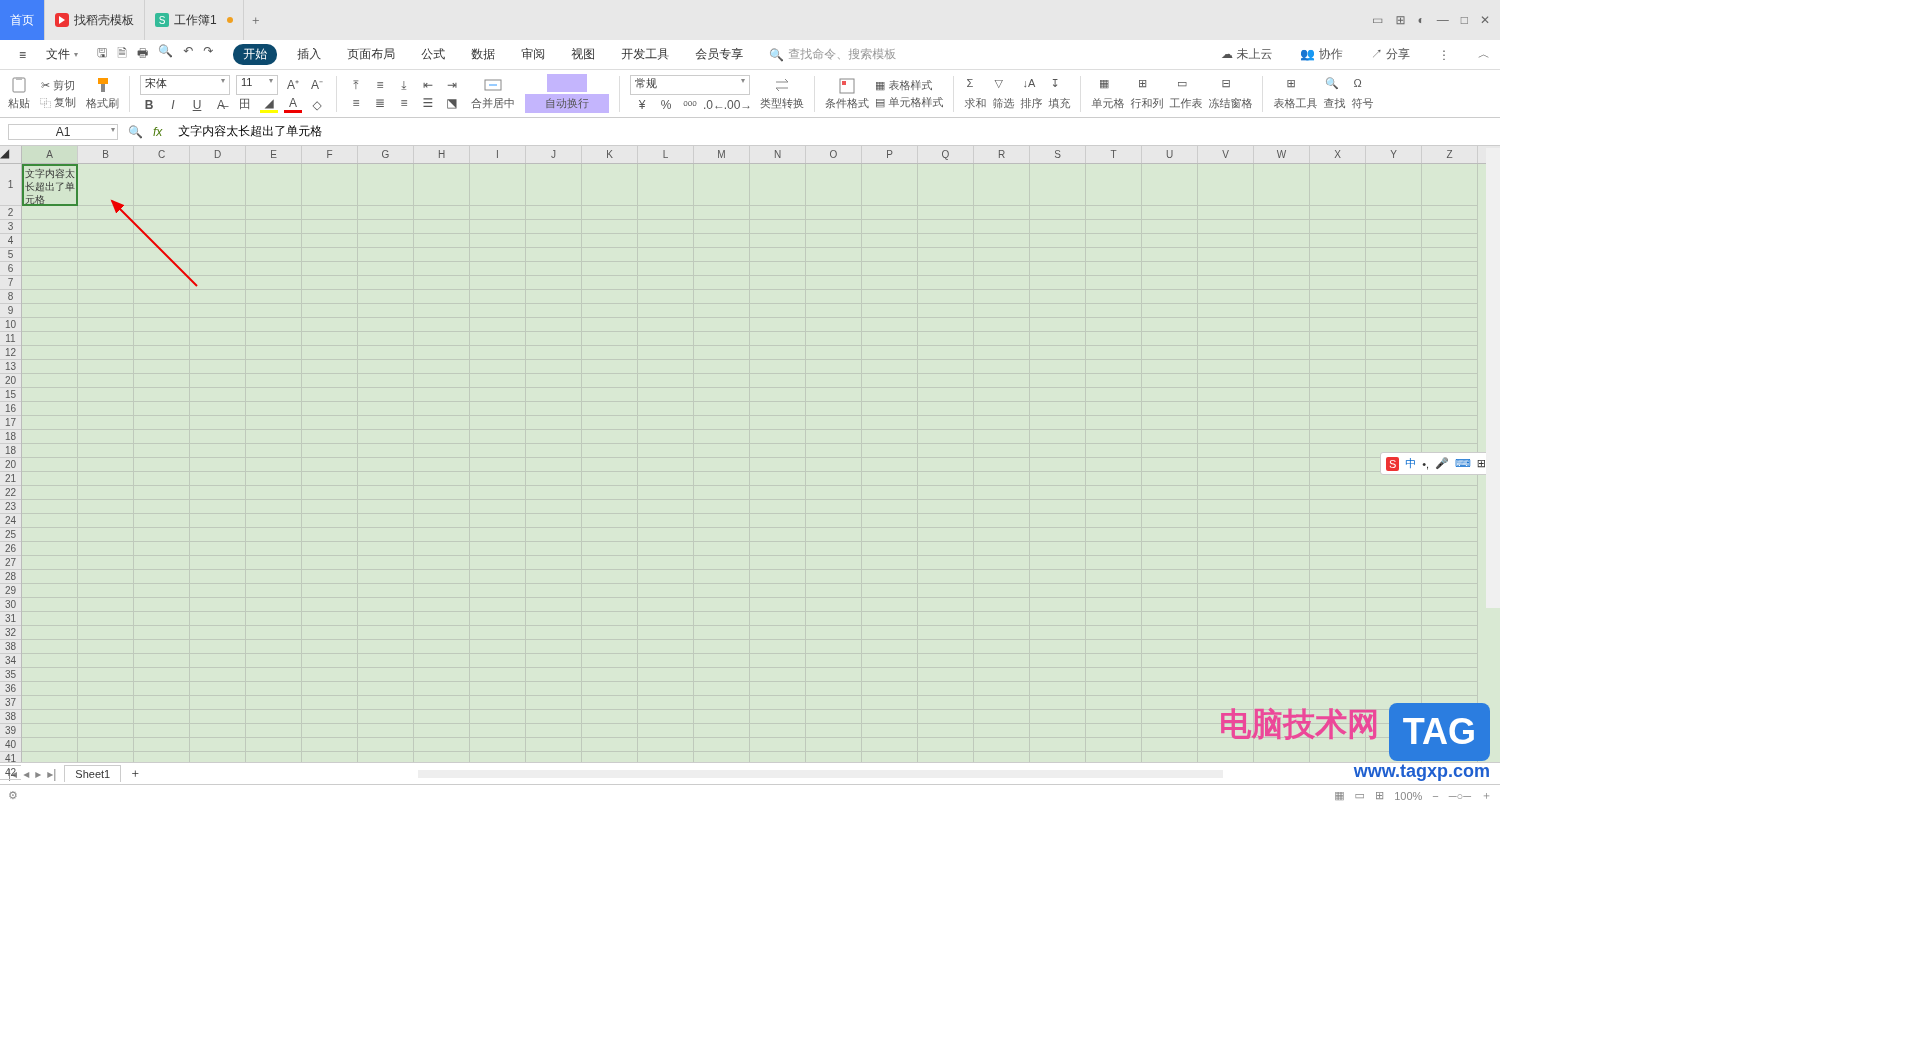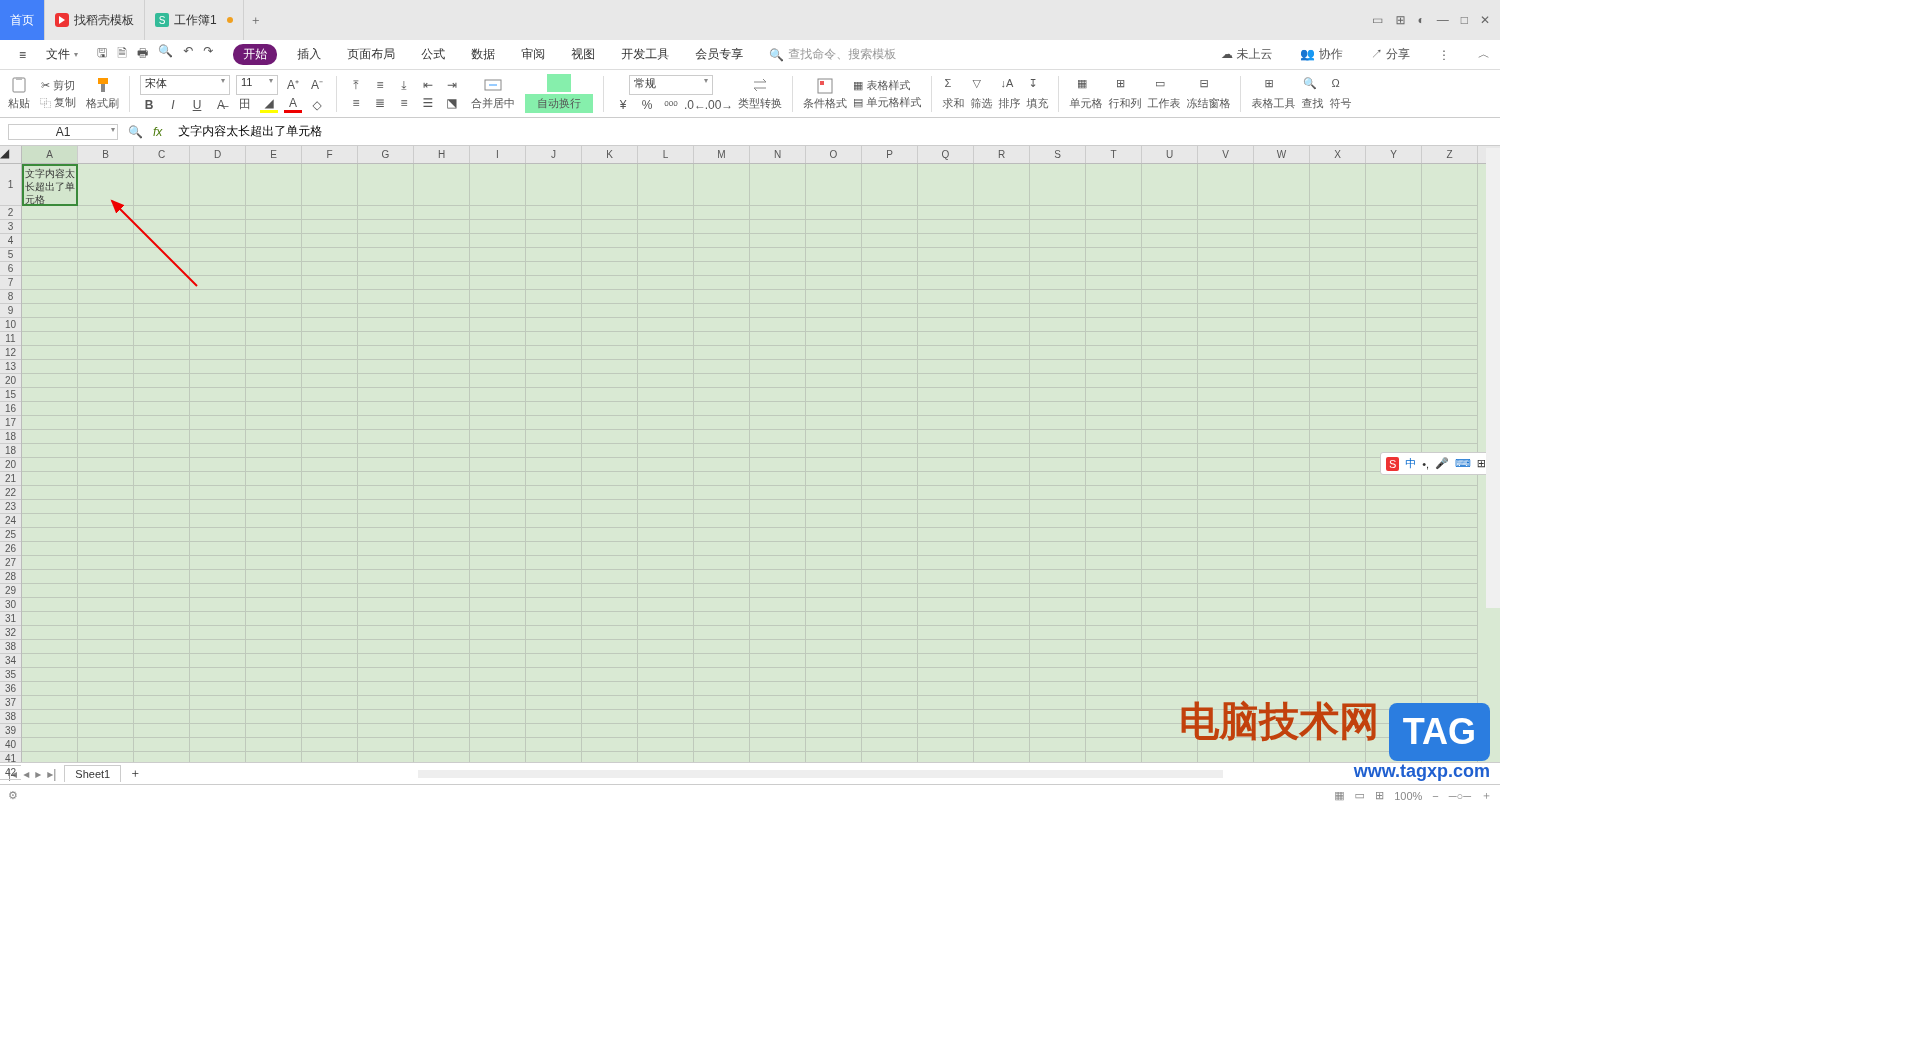--- a/index.html
+++ b/index.html
@@ -11,36 +11,36 @@
 .tab-dot{width:6px;height:6px;border-radius:50%;background:#f0a020;margin-left:5px}
 .tab-add{width:24px;display:flex;align-items:center;justify-content:center;color:#666}
 .win-controls{margin-left:auto;display:flex;align-items:center;gap:12px;padding-right:10px;color:#666}
 .win-controls span{cursor:pointer}
 .menu-bar{height:30px;display:flex;align-items:center;padding:0 10px;gap:2px;border-bottom:1px solid #ddd}
 .file-menu{display:flex;align-items:center;gap:4px;padding:2px 8px;border:1px solid transparent}
 .qat{display:flex;gap:10px;margin-left:8px;color:#555}
 .qat span{cursor:pointer}
 .ribbon-tabs{display:flex;gap:14px;margin-left:18px;align-items:center;height:100%}
 .ribbon-tabs span{cursor:pointer;padding:3px 6px}
-.ribbon-tabs .active{background:#701a75;color:#fff;border-radius:10px;padding:2px 10px}
+.ribbon-tabs .active{background:#0c4a6e;color:#fff;border-radius:10px;padding:2px 10px}
 .search-box{margin-left:18px;color:#999;display:flex;align-items:center;gap:4px}
 .right-menu{margin-left:auto;display:flex;gap:28px;align-items:center;color:#555}
 .ribbon{height:48px;border-bottom:1px solid #ccc;display:flex;align-items:center;padding:0 8px;gap:10px}
 .rgroup{display:flex;flex-direction:column;align-items:center;gap:2px;height:44px;justify-content:center}
 .rgroup-h{display:flex;align-items:center;gap:6px}
 .rsplit{width:1px;height:36px;background:#ddd}
 .ribbon-btn{display:flex;flex-direction:column;align-items:center;font-size:11px;color:#555;cursor:pointer;gap:1px}
 .ribbon-btn-sm{display:flex;align-items:center;gap:3px;font-size:11px;color:#555;cursor:pointer}
 .ribbon-icon{width:18px;height:18px;display:inline-block}
 .font-select{border:1px solid #ccc;height:20px;padding:0 4px;font-size:11px;background:#fff;display:flex;align-items:flex-start;justify-content:space-between;gap:4px}
 .font-name{width:90px}
 .font-size{width:42px}
 .btn-row{display:flex;gap:6px;align-items:center}
 .btn-sq{width:18px;height:16px;display:flex;align-items:center;justify-content:center;color:#555;cursor:pointer;font-size:12px}
-.highlight-btn{background:#86efac;padding:2px 12px}
+.highlight-btn{background:#c4b5fd;padding:2px 20px}
 .name-box-row{height:28px;display:flex;align-items:center;border-bottom:1px solid #ccc;padding:0 8px;gap:10px}
 .name-box{width:110px;height:16px;border:1px solid #ccc;display:flex;justify-content:center;position:relative}
 .name-box-dd{position:absolute;right:2px;color:#888;font-size:8px}
 .fx-label{font-style:italic;color:#4d7c0f}
 .formula-input{flex:1;height:20px;border:none;outline:none;padding:0 6px;font-size:12px}
 .sheet-area{position:relative;height:616px;display:flex}
 .row-headers{width:22px;background:#e8e8e8;border-right:1px solid #bbb}
 .corner{height:18px;border-bottom:1px solid #bbb;background:#e8e8e8}
 .row-hdr{height:14px;border-bottom:1px solid #ccc;text-align:center;font-size:10px;color:#555;line-height:14px}
 .row-hdr.tall{height:42px;line-height:42px}
@@ -55,21 +55,21 @@
 .cell-a1{background:#d3e6cd;border:2px solid #3a8a3a;font-size:10px;line-height:13px;padding:1px;overflow:hidden}
 .arrow{position:absolute;top:50px;left:85px;pointer-events:none}
 .sheet-tabs{height:22px;border-top:1px solid #ccc;display:flex;align-items:center;padding:0 8px;gap:8px}
 .nav-btns{display:flex;gap:6px;color:#888}
 .sheet-tab{padding:2px 10px;border:1px solid #ccc;border-bottom:none;background:#fff;font-size:11px}
 .hscroll{flex:1;height:12px;display:flex;align-items:center;justify-content:center}
 .hscroll-track{width:60%;height:8px;background:#eee;position:relative}
 .status-bar{height:22px;border-top:1px solid #ccc;display:flex;align-items:center;padding:0 8px;justify-content:space-between;color:#888;font-size:11px}
 .status-right{display:flex;gap:10px;align-items:center}
 .watermark{position:absolute;right:10px;bottom:30px;text-align:right;font-weight:bold}
-.watermark .t1{font-size:40px;color:#c2410c}
+.watermark .t1{font-size:32px;color:#ec4899}
 .watermark .t2{font-size:18px;color:#2060d0}
 .watermark .tag{display:inline-block;background:#2b7de0;color:#fff;padding:8px 14px;font-size:36px;border-radius:8px;vertical-align:middle;margin-left:6px}
 .ime-bar{position:absolute;right:8px;top:452px;background:#fff;border:1px solid #ccc;border-radius:3px;padding:3px 5px;display:flex;gap:6px;align-items:center;font-size:11px}
 .vscroll{position:absolute;right:0;top:148px;width:14px;height:460px;background:#f0f0f0}
 .caret{font-size:8px;color:#888}
 svg{display:block}
 </style>
 </head>
 <body>
 
@@ -229,21 +229,21 @@
     <span class="ribbon-icon highlight-btn">
         <svg viewBox="0 0 18 18">
           <rect x="2" y="2" width="14" height="14" fill="none" stroke="#555"></rect>
           <path d="M4 6h10M4 9h7l-2 3" stroke="#39f" fill="none"></path>
         </svg>
       </span>
     <span class="ribbon-btn highlight-btn">自动换行</span>
   </div>
   <div class="rsplit"></div>
   <div class="rgroup">
-    <div class="font-select" style="width:84px">
+    <div class="font-select" style="width:120px">
         <span>常规</span>
         <span class="caret">▾</span>
       </div>
     <div class="btn-row">
       <span class="btn-sq">¥</span>
       <span class="btn-sq">%</span>
       <span class="btn-sq">ᵒᵒᵒ</span>
       <span class="btn-sq">.0←</span>
       <span class="btn-sq">.00→</span>
     </div>

